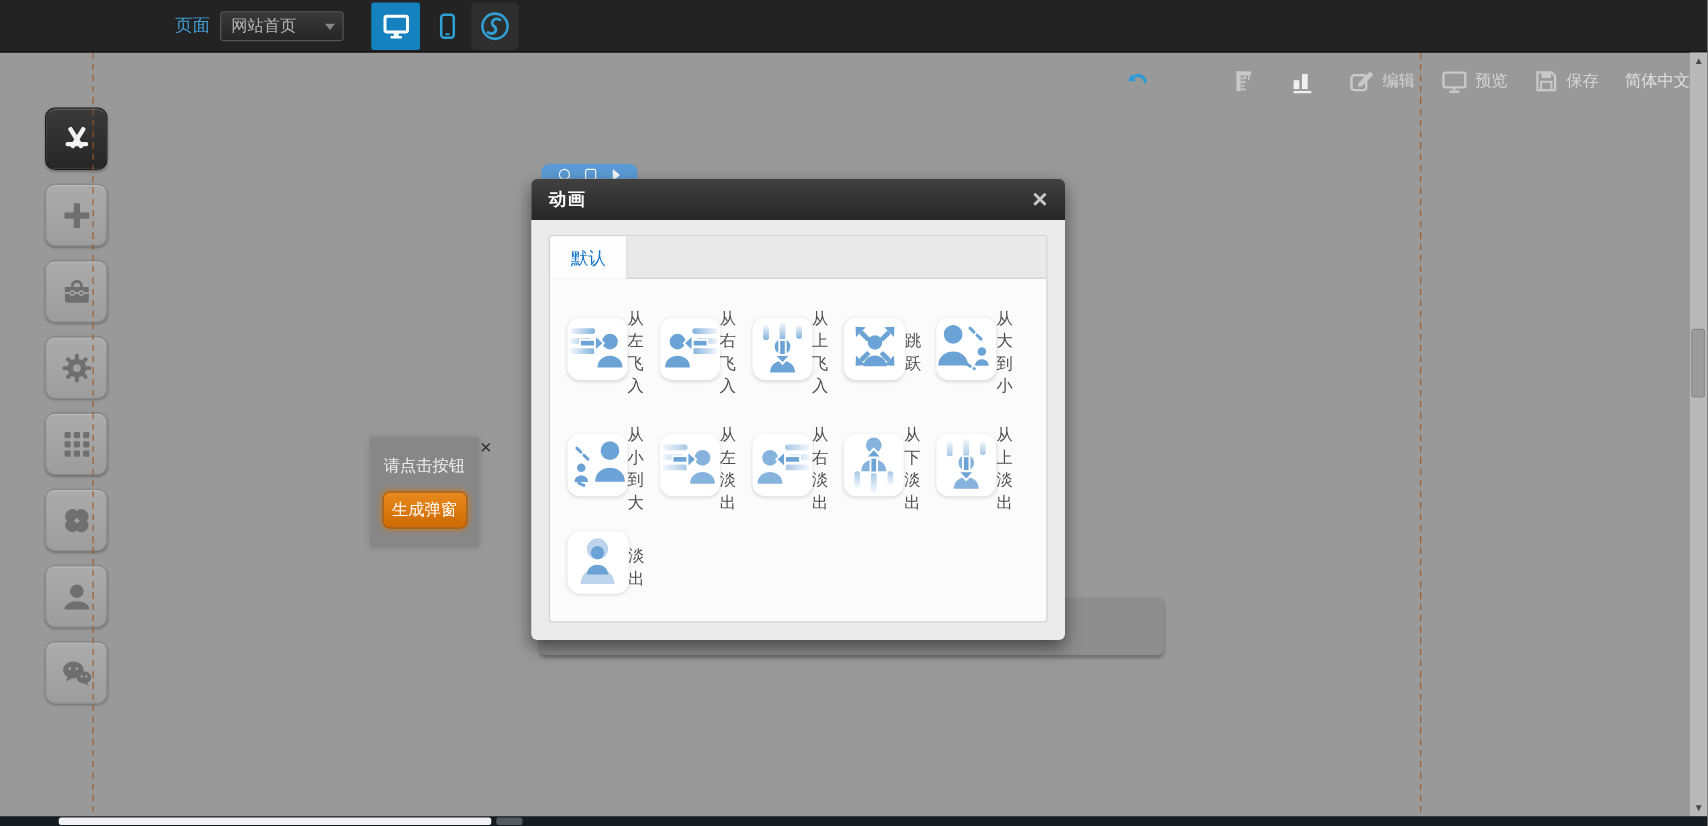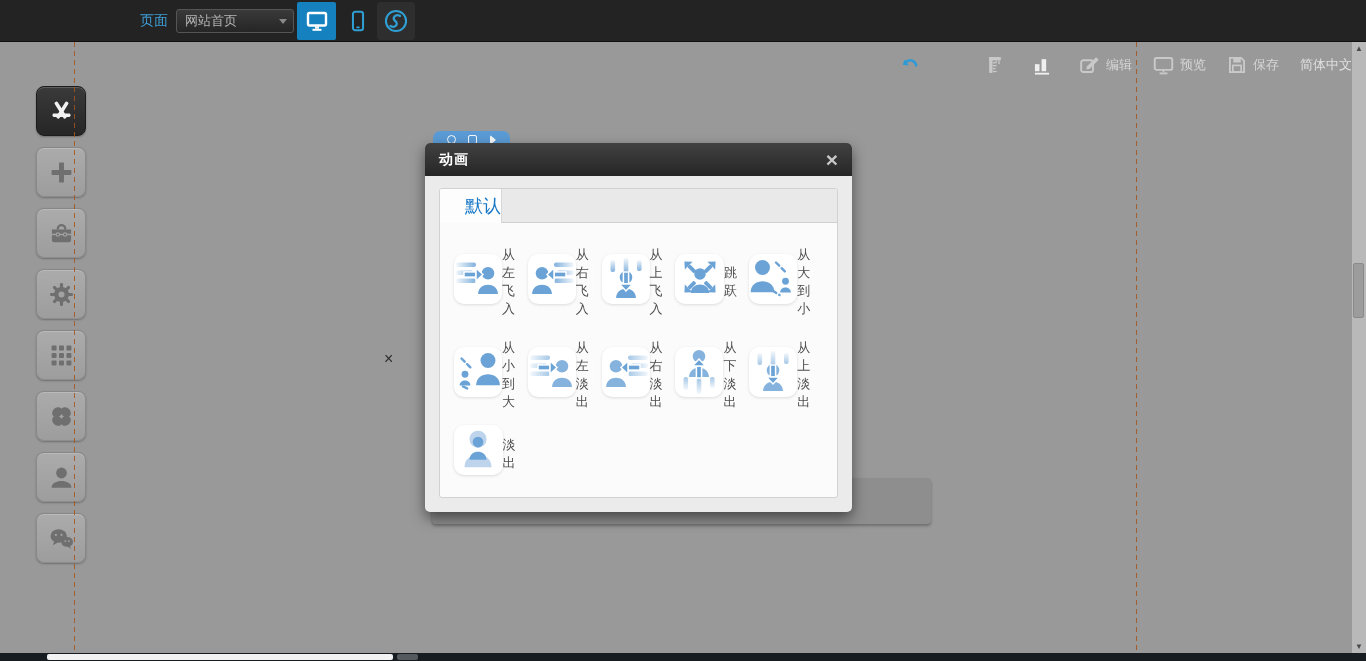--- a/index.html
+++ b/index.html
@@ -6,21 +6,21 @@
   *{box-sizing:border-box;}
   .stage{
     position:relative;width:1366px;height:661px;overflow:hidden;
     background:#999;font-family:"Liberation Sans","DejaVu Sans",sans-serif;
     -webkit-font-smoothing:antialiased;
   }
   
   .topbar{position:absolute;top:0;left:0;right:0;height:42px;background:#232323;
     border-bottom:1px solid #101010;z-index:20;}
   .topbar .page-label{position:absolute;left:140px;top:12px;color:#3f9fd6;font-size:14px;font-family:Liberation Serif, serif;}
-  .dropdown{position:absolute;left:176px;top:9px;width:118px;height:24px;
+  .dropdown{position:absolute;left:176px;top:9px;width:99px;height:24px;
     background:linear-gradient(#3a3a3a,#252525);border:1px solid #555;border-radius:3px;
     color:#b5b5b5;font-size:13px;line-height:22px;padding:0 33px 0 8px;cursor:pointer;}
   .dropdown .caret{position:absolute;right:6px;top:9px;width:0;height:0;
     border-left:4px solid transparent;border-right:4px solid transparent;border-top:5px solid #888;}
   .dev-btn{position:absolute;top:2px;height:38px;display:flex;align-items:center;justify-content:center;border-radius:2px;cursor:pointer;}
   .dev-desktop{left:297px;width:39px;background:#1581bf;color:#fff;}
   .dev-mobile{left:341px;width:34px;color:#2f9fd4;}
   .dev-link{left:377px;width:38px;background:#2e2e2e;border-radius:4px;color:#2f9fd4;}
   .tb-right{position:absolute;right:14px;top:0;height:42px;display:flex;align-items:center;color:#c9c9c9;margin-top:44px;}
   .tb-item{display:flex;align-items:center;margin-left:21px;cursor:pointer;font-size:13px;color:#d5d5d5;}
@@ -61,21 +61,21 @@
   
   .modal{position:absolute;left:425px;top:143px;width:427px;height:369px;z-index:10;
     background:#ebebeb;border-radius:5px;box-shadow:0 6px 14px rgba(0,0,0,.5);}
   .modal-header{height:33px;border-radius:5px 5px 0 0;background:linear-gradient(#414141,#262626);
     display:flex;align-items:center;padding:0 14px;}
   .modal-title{color:#fff;font-size:14px;font-weight:bold;letter-spacing:1px;}
   .modal-close{margin-left:auto;color:#c8c8c8;font-size:21px;font-weight:bold;line-height:20px;cursor:pointer;}
   .modal-body{padding:12px 14px 14px 14px;height:336px;}
   .panel{height:100%;background:#fbfbfb;border:1px solid #d2d2d2;border-radius:3px;overflow:hidden;}
   .tabs{height:34px;background:#e9e9e9;border-bottom:1px solid #d0d0d0;display:flex;}
-  .tab{min-width:62px;height:34px;line-height:34px;text-align:right;font-size:18px;color:#666;cursor:pointer;}
+  .tab{min-width:62px;height:34px;line-height:34px;text-align:center;font-size:14px;color:#666;cursor:pointer;}
   .tab.active{background:#fdfdfd;color:#1878c8;border-right:1px solid #d8d8d8;}
   .anim-grid{display:grid;grid-template-columns:repeat(5,1fr);row-gap:14px;padding:16px 14px 10px 14px;}
   .anim-item{display:flex;flex-direction:row;align-items:center;cursor:pointer;}
   .anim-tile{width:50px;height:50px;background:#fff;border-radius:10px;
     box-shadow:0 1px 3px rgba(0,0,0,.13);display:flex;align-items:center;justify-content:center;}
   .anim-label{margin-top:7px;font-size:13px;color:#4d4d4d;}
   
   .vscroll{position:absolute;right:0;top:42px;bottom:8px;width:14px;background:#b9b9b9;z-index:30;}
   .vs-arrow{position:absolute;left:0;width:14px;height:13px;color:#4a4a4a;font-size:8px;
     text-align:center;line-height:13px;cursor:pointer;}
@@ -96,20 +96,24 @@
   <div class="guide guide-left"></div>
   <div class="guide guide-right"></div>
 
   <div class="behind-bar"></div>
   <div class="mini-toolbar">
     <span class="mini-ic round"></span>
     <span class="mini-ic"></span>
     <span class="mini-ic tri"></span>
   </div>
 
+  <div class="canvas-popup">
+    <div class="prompt">请点击按钮</div>
+    <button class="gen-btn">生成弹窗</button>
+  </div>
   <div class="popup-close">×</div>
 
   <div class="sidebar" id="sidebar">
       <div class="side-btn active">
         <span>
           <svg width="27" height="27" viewBox="0 0 24 24">
             <g fill="currentColor">
               <g transform="rotate(32 12 12)">
                 <rect x="10.4" y="2" width="3.2" height="17" rx="1.2"></rect>
               </g>

